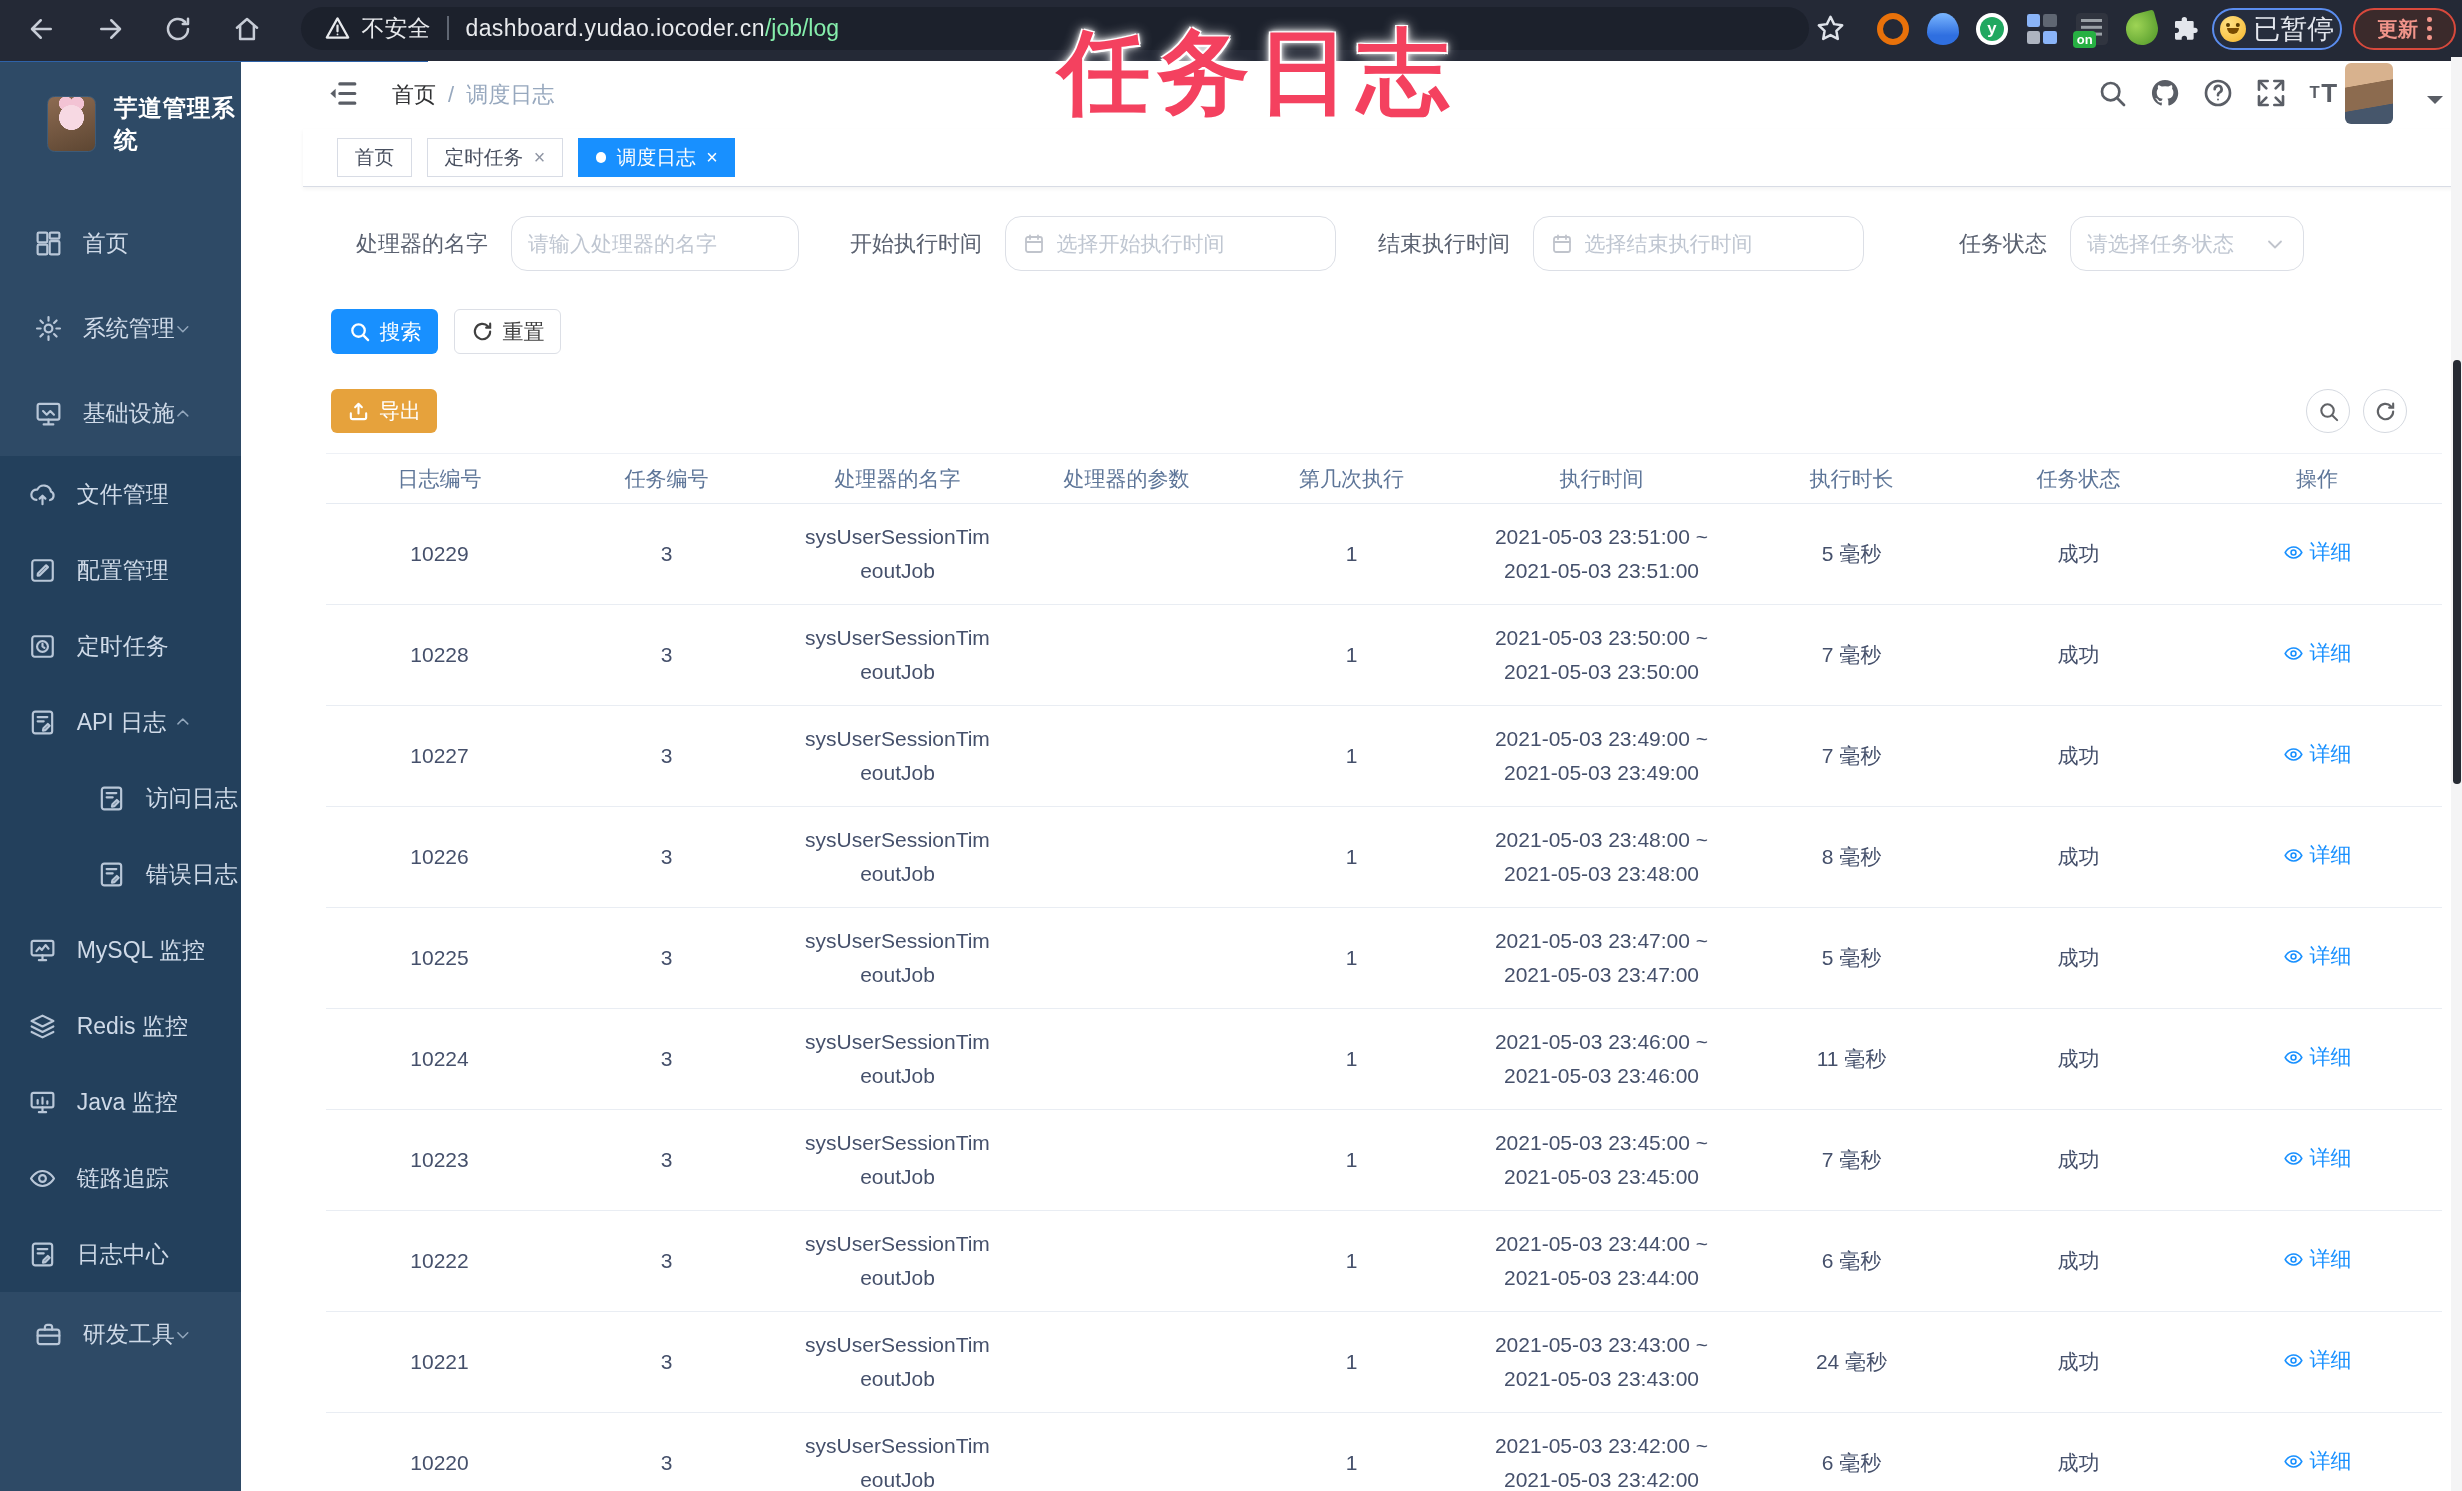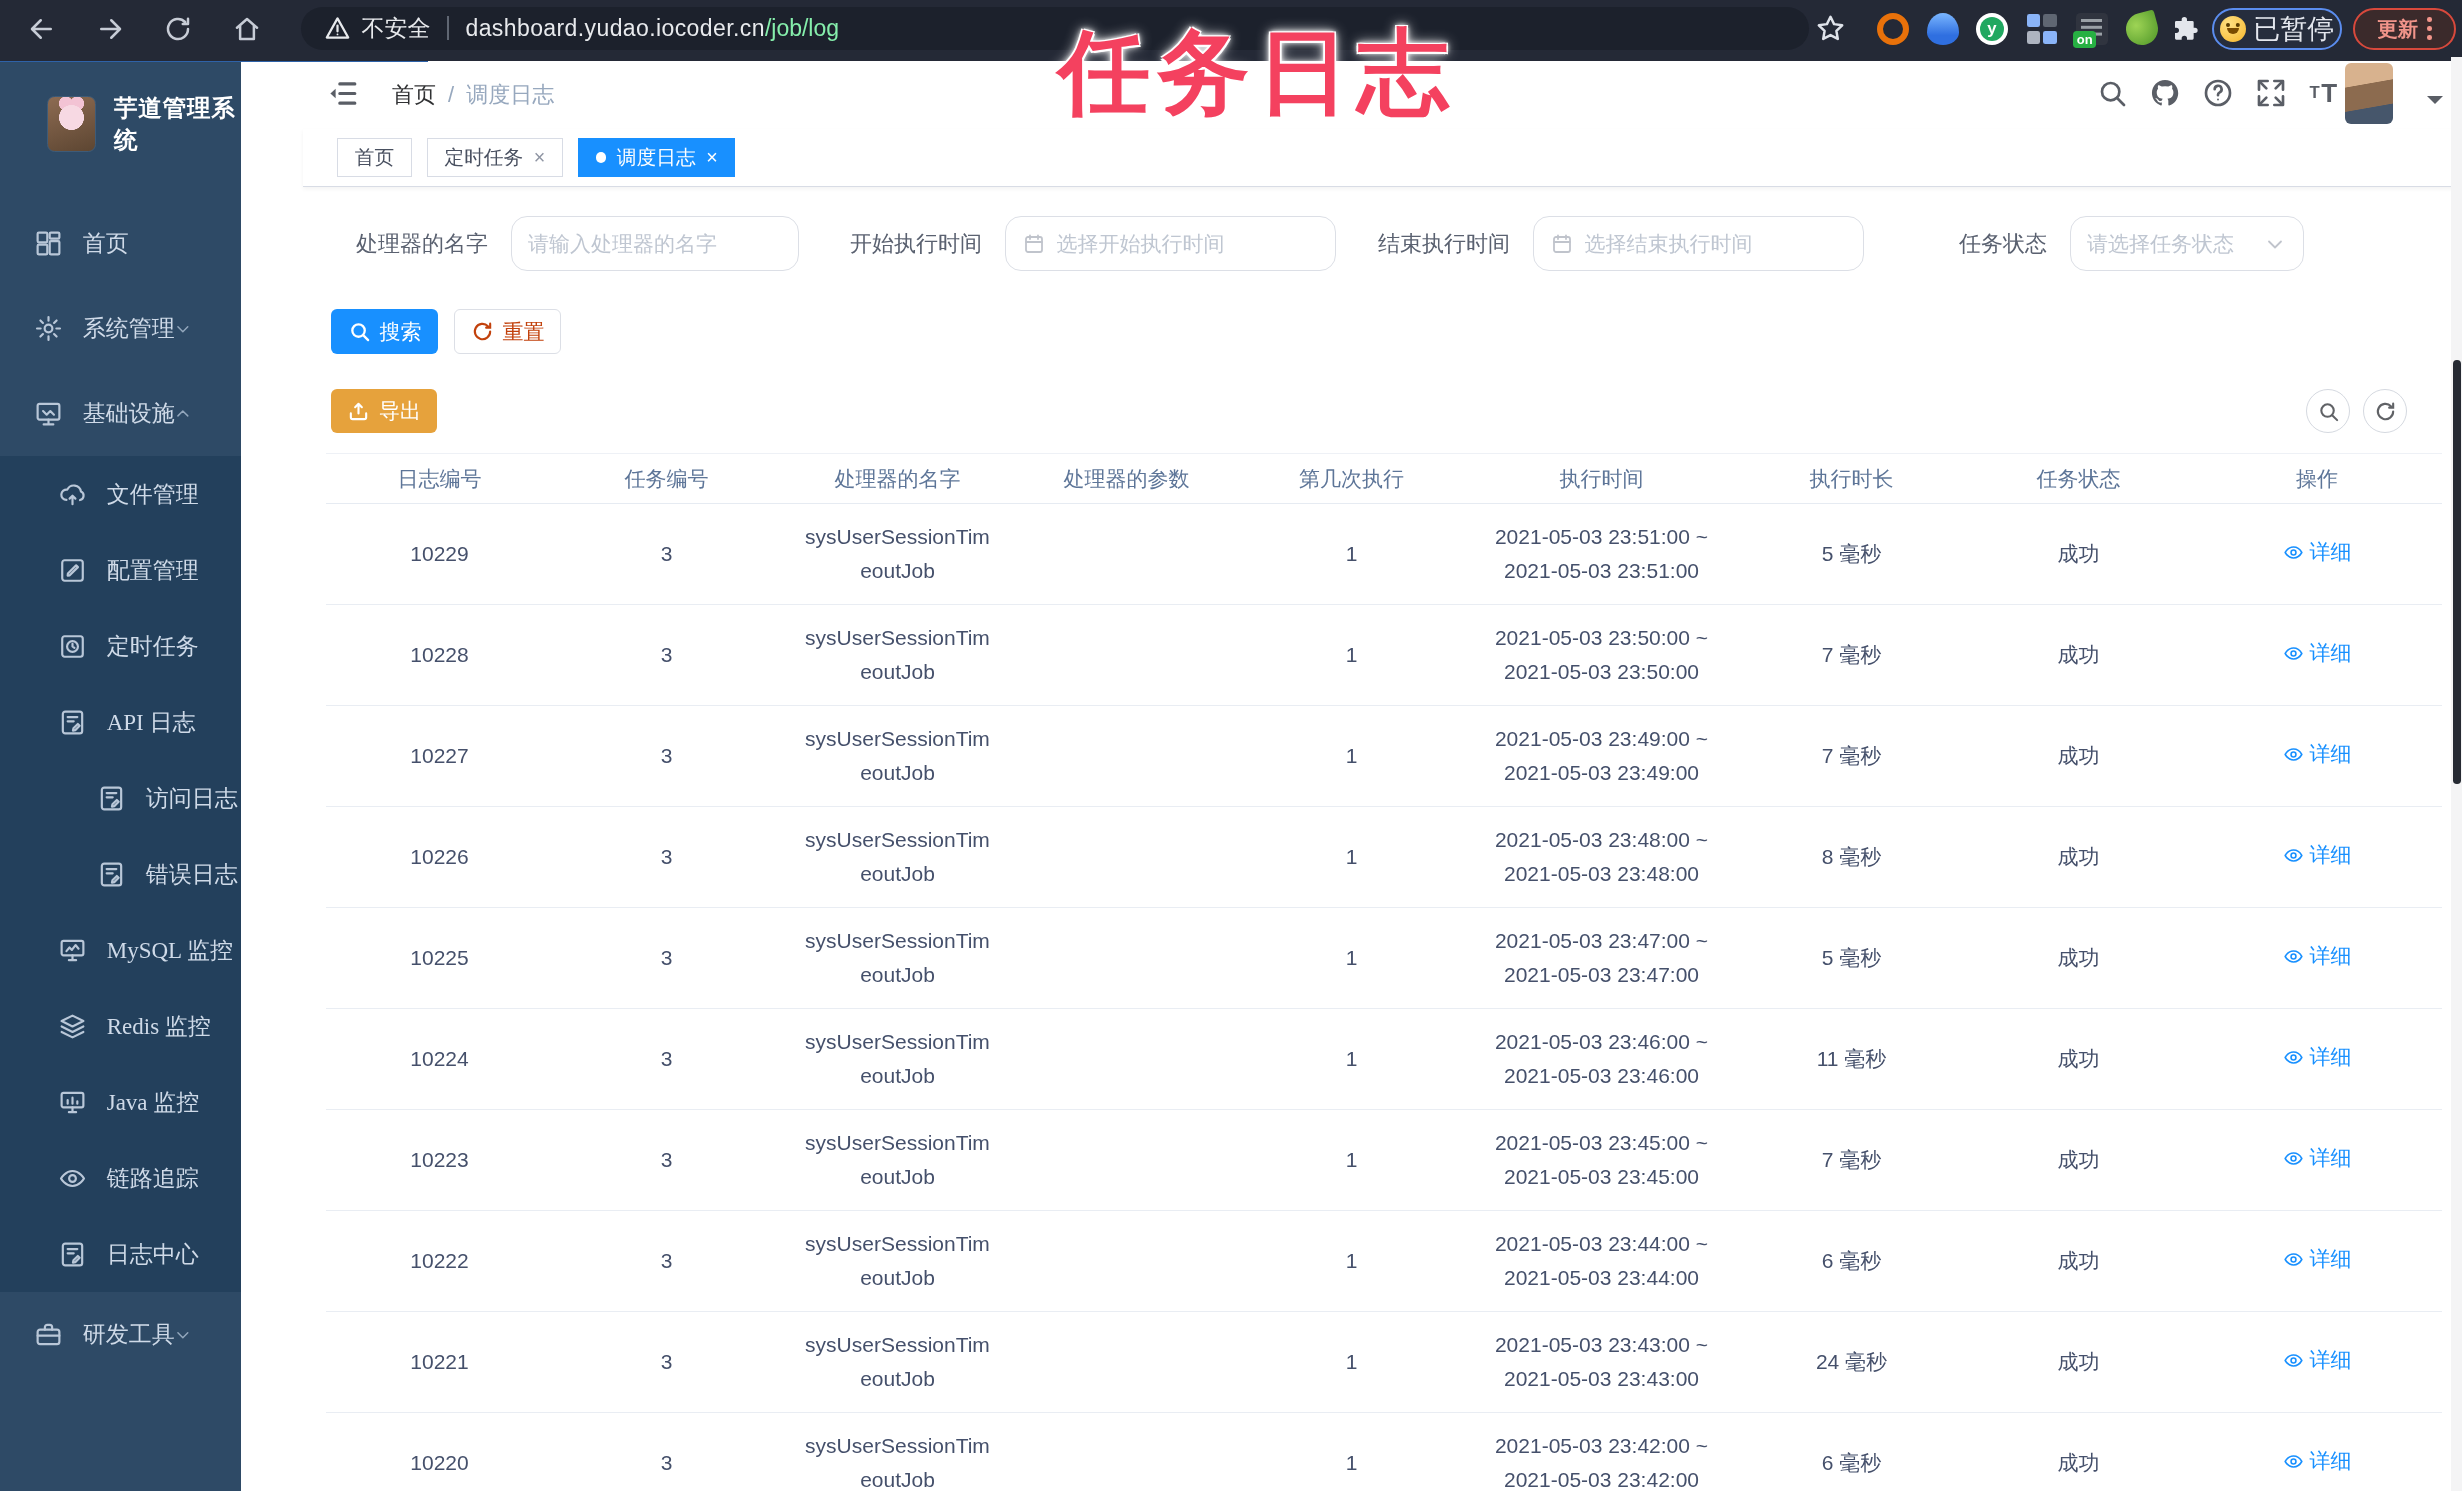--- a/index.html
+++ b/index.html
@@ -53,21 +53,21 @@
   .logo-img { width:56px; height:56px; border-radius:7.6px; background:
       radial-gradient(circle at 50% 38%, #f7d9e3 0 30%, transparent 31%),
       radial-gradient(circle at 38% 12%, #f3c3d4 0 12%, transparent 13%),
       radial-gradient(circle at 62% 12%, #f3c3d4 0 12%, transparent 13%),
       linear-gradient(160deg,#8d6b52,#5d4632); border:1.5px solid #3e5b78; }
   .logo-title { color:#ffffff; font-size:23.5px; font-weight:bold; letter-spacing:0.8px; }
   .menu-item { display:flex; align-items:center; color:#cfdae8; font-size:23px; position:relative; cursor:pointer; }
   .menu-item .icn { width:29px; height:29px; margin-right:19.7px; color:#b9c7d8; flex:none; }
   .menu-item .chev { position:absolute; right:29px; width:19.7px; height:19.7px; color:#93a7bc; }
   .mi-l0 { height:85px; padding-left:34px; }
-  .mi-l1 { height:76px; padding-left:58px;font-family:Liberation Serif, serif; }
+  .mi-l1 { height:76px; padding-left:28px; }
   .mi-l2 { height:76px; padding-left:97px; }
   .submenu { background:#23405c; }
 
   
   .main { position:absolute; left:303px; top:57px; right:0; bottom:0; background:#fff; }
   .navbar { position:absolute; left:0; top:0; right:0; height:72px; background:#fff; }
   .hamburger { position:absolute; left:23px; top:19.7px; width:33px; height:33px; color:#5a5e66; }
   .crumb { position:absolute; left:89px; top:23px; font-size:22px; display:flex; gap:12px; align-items:center; }
   .crumb-home { color:#303133; } .crumb-sep { color:#97a8be; } .crumb-cur { color:#97a8be; }
   .nav-ic { position:absolute; top:18px; width:36px; height:36px; color:#5a5e66; display:flex; align-items:center; justify-content:center; }
@@ -102,21 +102,21 @@
   .fg1 { left:53px; }  .fg1 .fctl { width:288px; }
   .fg2 { left:547px; } .fg2 .fctl { width:331px; }
   .fg3 { left:1075px; } .fg3 .fctl { width:331px; }
   .fg4 { left:1656px; } .fg4 .fctl { width:234px; }
 
   
   .btn { position:absolute; height:45px; border-radius:6px; font-size:21px; display:flex; align-items:center;
          justify-content:center; gap:9px; cursor:pointer; border:0.8px solid transparent; }
   .btn .icn { width:23px; height:23px; }
   .btn-search { left:28px; top:123px; width:107px; background:#1890ff; color:#fff; }
-  .btn-reset { left:151px; top:123px; width:107px; background:#fff; color:#c2410c; border-color:#dcdfe6; }
+  .btn-reset { left:151px; top:123px; width:107px; background:#fff; color:#404040; border-color:#dcdfe6; }
   .btn-export { left:28px; top:203px; width:106px; height:44px; background:#e6a23c; color:#fff; }
   .circle-btn { position:absolute; top:203px; width:44px; height:44px; border-radius:50%; border:0.8px solid #d5d9e0;
                 background:#fff; color:#606266; display:flex; align-items:center; justify-content:center; cursor:pointer; }
   .circle-btn svg { width:23px; height:23px; }
   .cb-search { left:2003px; } .cb-refresh { left:2060px; }
 
   
   .tablewrap { position:absolute; left:23px; top:267px; width:2116px; }
   table { width:100%; border-collapse:collapse; table-layout:fixed; }
   thead th { height:50px; font-weight:normal; font-size:21px; color:#5d7598; text-align:center;

